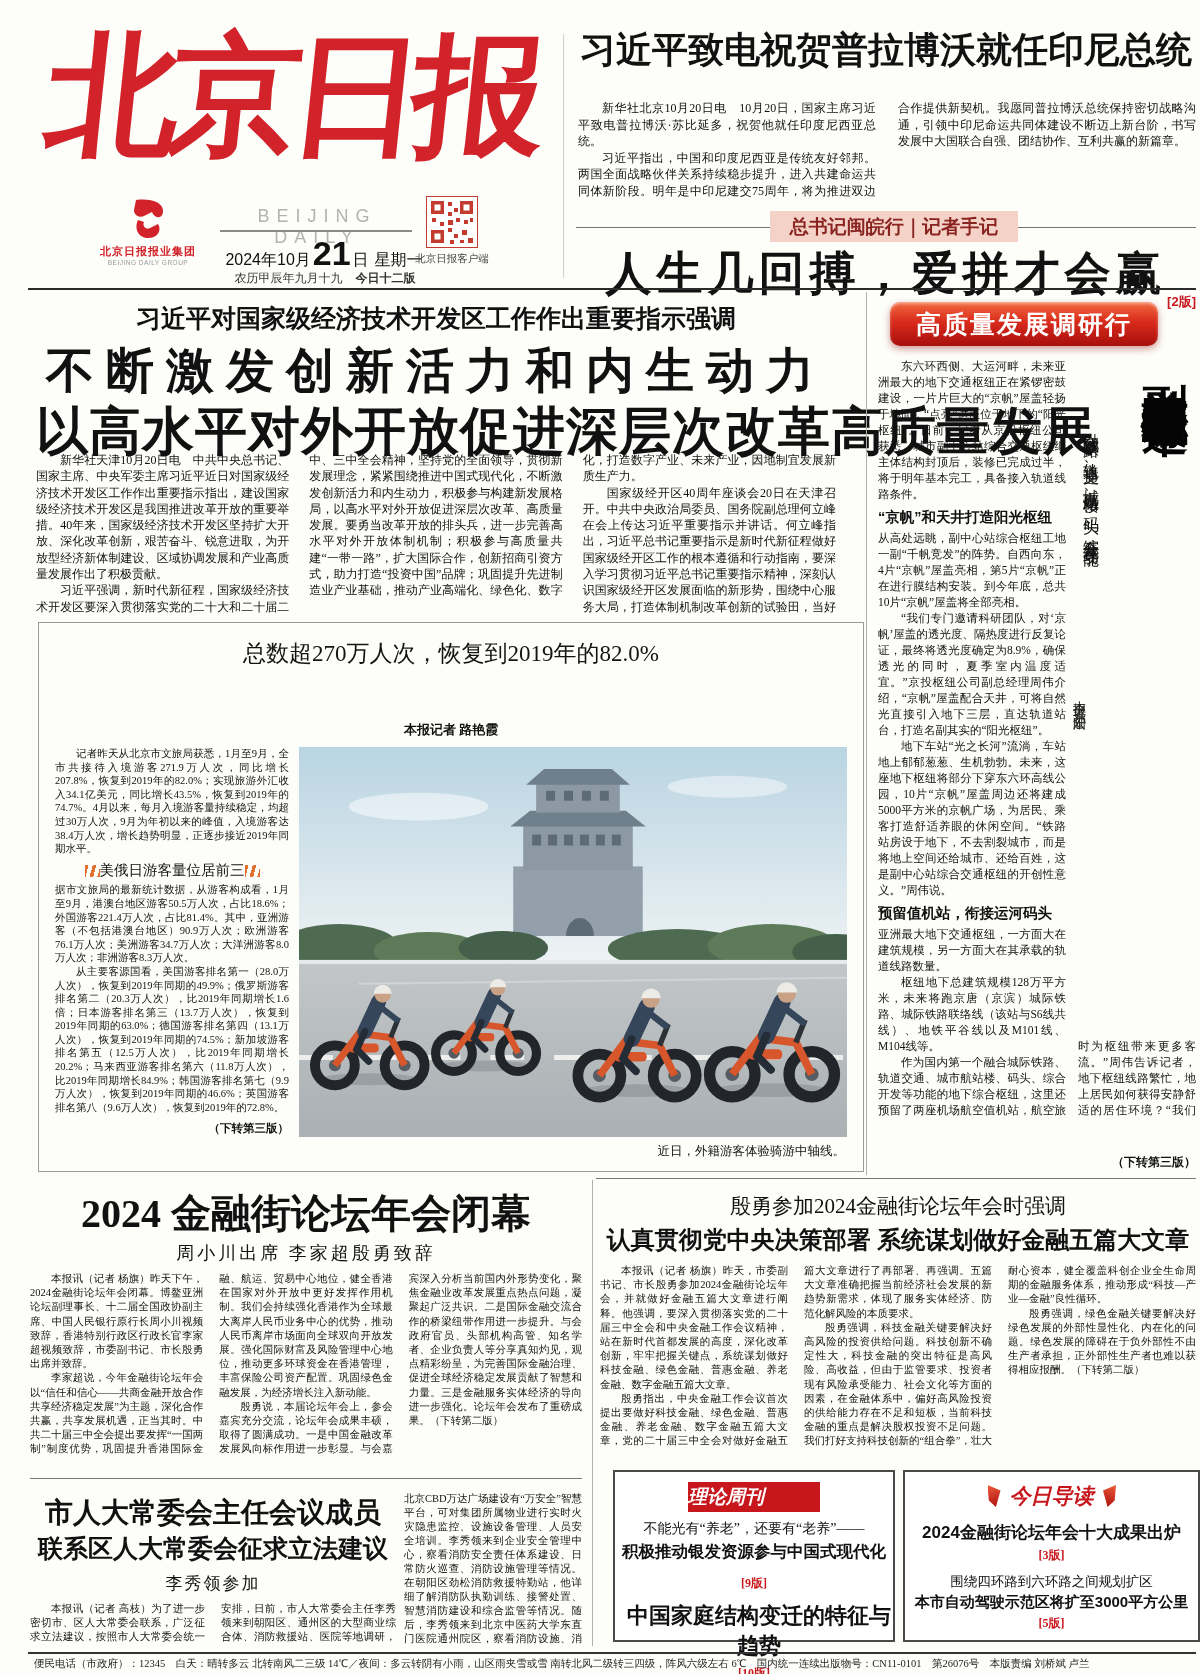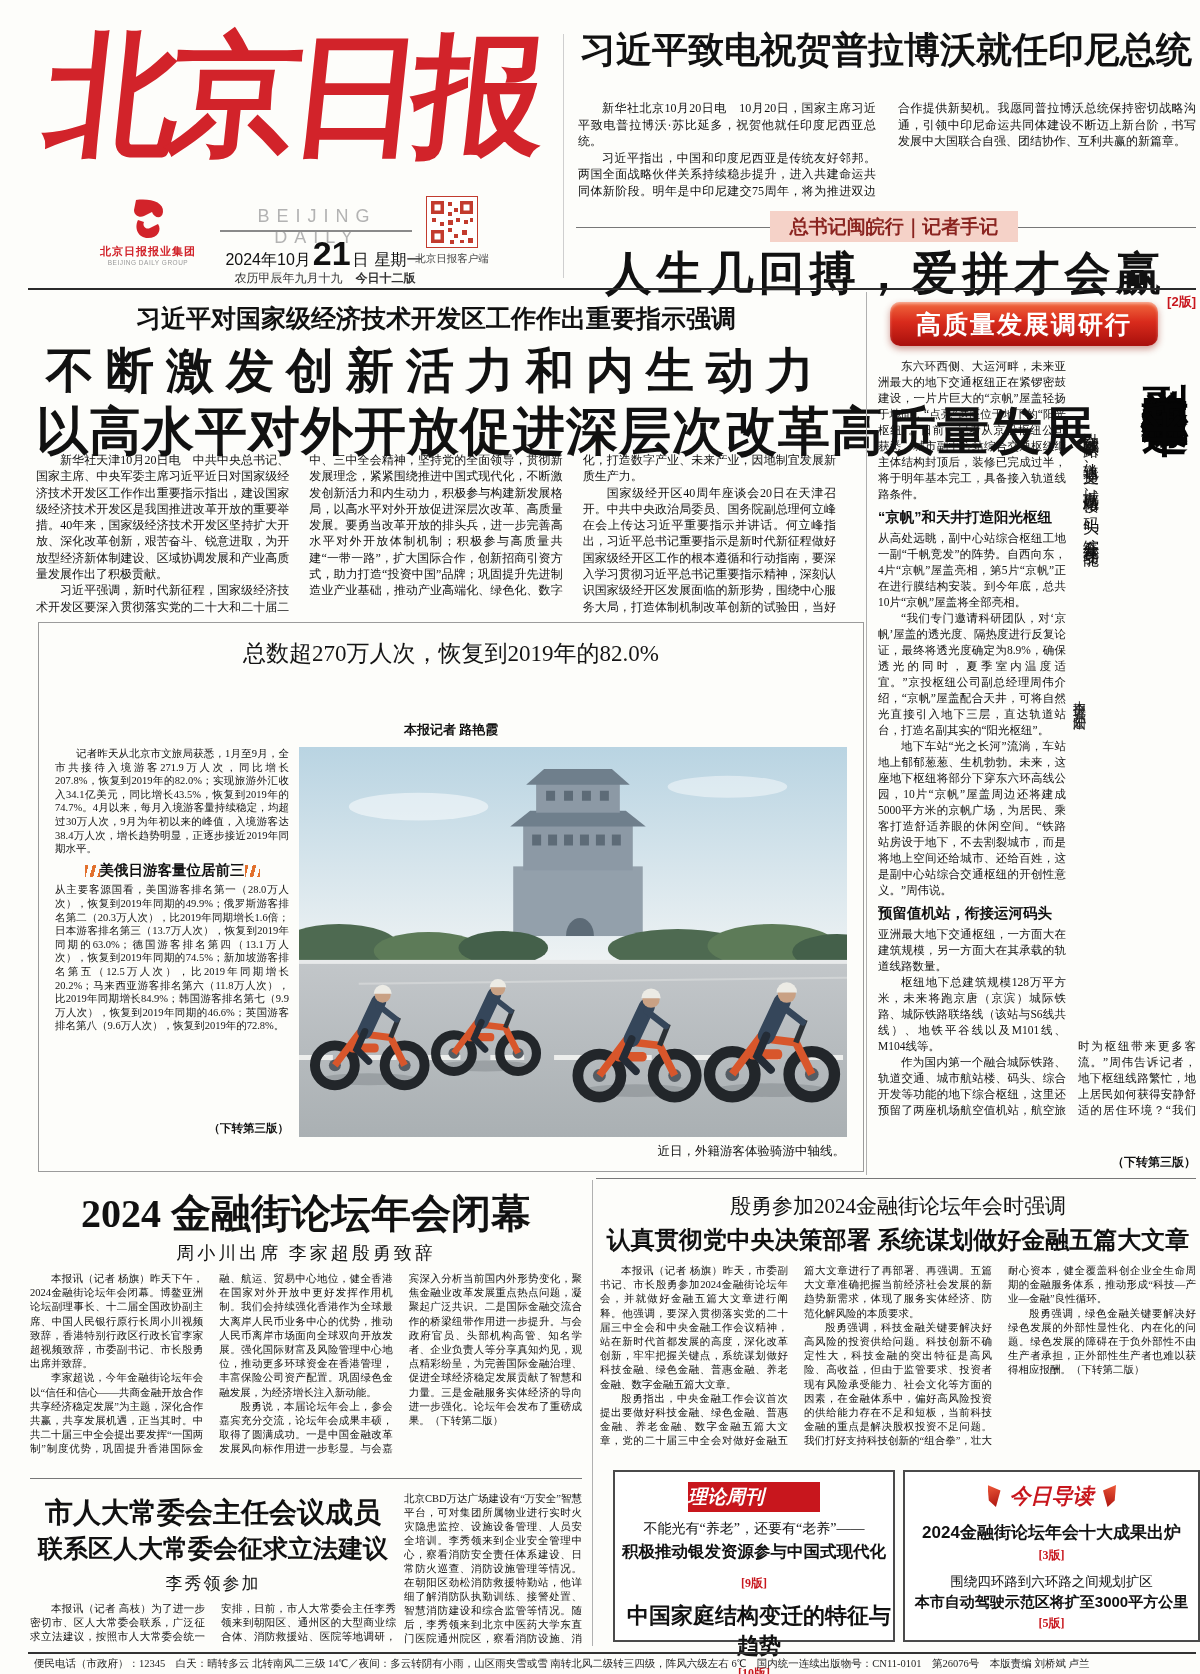--- a/index.html
+++ b/index.html
@@ -20,21 +20,21 @@
   
   .m-title{font-size:132px;font-weight:bold;color:#d2232a;letter-spacing:-10px;line-height:1.1;
            transform:skewX(-6deg);font-family:"Liberation Serif",serif;}
   .m-en{font-size:18px;letter-spacing:7px;color:#b3b3b3;}
   .badge-pink{background:#f5d2c8;color:#8a2420;font-weight:bold;font-size:19px;line-height:31px;text-align:center;}
   .badge-red{background:linear-gradient(180deg,#f26a3e 0%,#d92b1c 45%,#a80f0c 100%);border-radius:10px;
              color:#fff;font-weight:bold;font-size:25px;line-height:44px;text-align:center;letter-spacing:2px;
              box-shadow:0 3px 7px rgba(150,30,20,.45), inset 0 2px 3px rgba(255,255,255,.45);}
   .vert{writing-mode:vertical-rl;}
   .t-subhead{display:flex;align-items:center;justify-content:center;gap:0;
-             font-family:"Liberation Sans",sans-serif;font-weight:bold;font-size:14.5px;margin:8px 0 6px;}
+             font-family:"Liberation Sans",sans-serif;font-weight:normal;font-size:14.5px;margin:8px 0 6px;}
   .slashes{display:inline-block;width:15px;height:12px;flex:0 0 auto;
            background:repeating-linear-gradient(105deg,#e2712e 0 3.5px,transparent 3.5px 7.5px);}
   .boxframe{border:2px solid #4a4a4a;background:#fff;}
   .th-label{width:132px;height:30px;background:#c8161d;color:#fff;text-align:left;font-weight:bold;
             font-style:italic;font-size:19px;line-height:30px;margin:10px auto 0;}
   .gd-label{color:#c8161d;font-weight:bold;font-style:italic;font-size:21px;}
   .ribbon{display:inline-block;width:13px;height:22px;background:linear-gradient(160deg,#ef5a3a,#a80f0c);
           clip-path:polygon(0 0,100% 25%,65% 100%,10% 70%);}
   .pageref{font-size:12px;color:#c8161d;font-weight:bold;text-indent:0;}
 </style>
@@ -152,20 +152,21 @@
     <div class="abs serif center" style="left:0;top:98px;width:100%;font-size:13px;font-weight:bold;">本报记者 路艳霞</div>
 
     <div class="abs serif cont" style="left:16px;top:124px;width:234px;height:372px;font-size:10.5px;line-height:13.6px;text-align:justify;overflow:hidden;">
       <p style="text-indent:2em;">记者昨天从北京市文旅局获悉，1月至9月，全市共接待入境游客271.9万人次，同比增长207.8%，恢复到2019年的82.0%；实现旅游外汇收入34.1亿美元，同比增长43.5%，恢复到2019年的74.7%。4月以来，每月入境游客量持续稳定，均超过30万人次，9月为年初以来的峰值，入境游客达38.4万人次，增长趋势明显，正逐步接近2019年同期水平。</p>
       <div class="t-subhead">
         <span class="slashes"></span>
         <span>美俄日游客量位居前三</span>
         <span class="slashes"></span>
       </div>
       <div>
+          <p>据市文旅局的最新统计数据，从游客构成看，1月至9月，港澳台地区游客50.5万人次，占比18.6%；外国游客221.4万人次，占比81.4%。其中，亚洲游客（不包括港澳台地区）90.9万人次；欧洲游客76.1万人次；美洲游客34.7万人次；大洋洲游客8.0万人次；非洲游客8.3万人次。</p>
           <p>从主要客源国看，美国游客排名第一（28.0万人次），恢复到2019年同期的49.9%；俄罗斯游客排名第二（20.3万人次），比2019年同期增长1.6倍；日本游客排名第三（13.7万人次），恢复到2019年同期的63.0%；德国游客排名第四（13.1万人次），恢复到2019年同期的74.5%；新加坡游客排名第五（12.5万人次），比2019年同期增长20.2%；马来西亚游客排名第六（11.8万人次），比2019年同期增长84.9%；韩国游客排名第七（9.9万人次），恢复到2019年同期的46.6%；英国游客排名第八（9.6万人次），恢复到2019年的72.8%。</p>
         </div>
 
     </div>
     <div class="abs serif jump" style="left:16px;top:498px;width:234px;font-size:11.5px;">（下转第三版）</div>
 
     <div class="abs" style="left:260px;top:124px;width:548px;height:390px;overflow:hidden;">
       <svg width="548" height="390" viewBox="0 0 550 392" preserveAspectRatio="none">
         <defs>
           <linearGradient id="sky" x1="0" y1="0" x2="0" y2="1">

